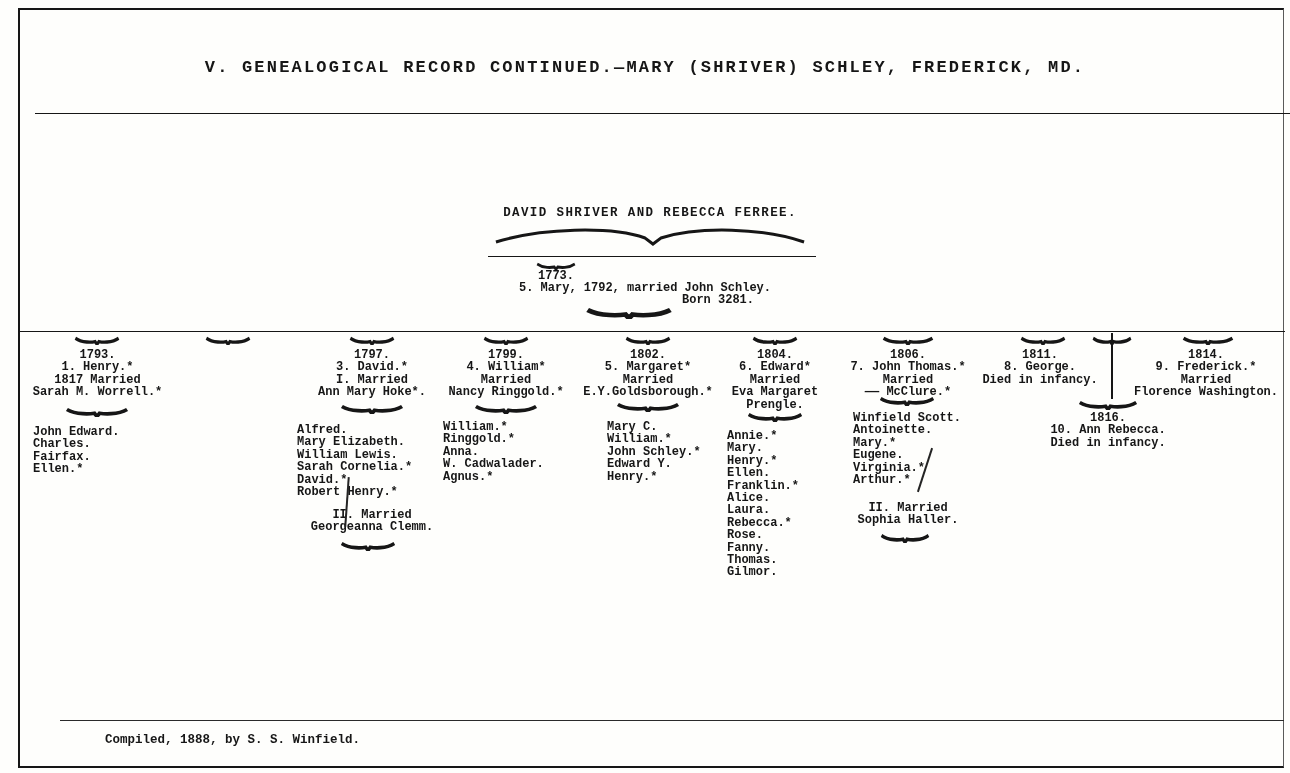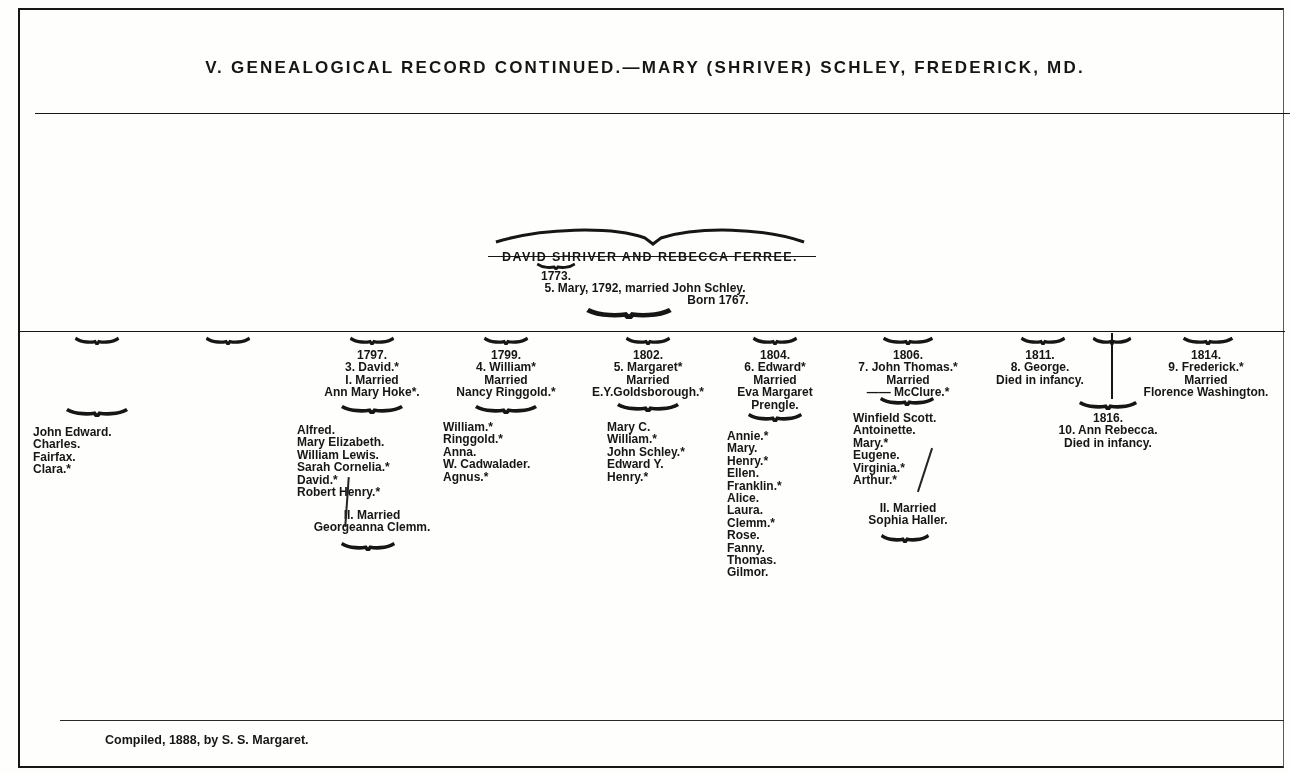--- a/index.html
+++ b/index.html
@@ -1,35 +1,35 @@
 <!DOCTYPE html>
 <html><head>
 <meta charset="utf-8">
 <style>
   html,body{margin:0;padding:0;background:#ffffff;}
   .page{
     position:relative;width:1290px;height:773px;background:#fefefc;
-    font-family:Liberation Sans, sans-serif;
+    font-family:Liberation Mono, monospace;
     font-weight:bold;color:#161616;overflow:hidden;
   }
   .frame{
     position:absolute;left:18px;top:8px;right:6px;bottom:5px;
     border:2px solid #161616;border-right:1px solid #5a5a5a;
   }
   .title{
     position:absolute;left:0;right:0;top:58px;text-align:center;
     font-size:17px;letter-spacing:2.2px;white-space:nowrap;
   }
   .rule{position:absolute;height:0;border-top:1.6px solid #161616;}
   .rule-thin{border-top:1.3px solid #2a2a2a;}
   .hdr{position:absolute;text-align:center;font-size:12px;line-height:12.4px;white-space:nowrap;}
   .kids{position:absolute;font-size:12px;line-height:12.4px;white-space:nowrap;}
   .parent-heading{
     position:absolute;left:485px;width:330px;top:206px;text-align:center;
-    font-size:12.5px;letter-spacing:1.4px;white-space:nowrap;margin-top:44px;
+    font-size:12.5px;letter-spacing:1.4px;white-space:nowrap;
   }
   .brace{position:absolute;}
   .vline{position:absolute;width:0;border-left:2px solid #161616;}
   .artifact{position:absolute;width:2px;background:#242424;}
   .footer-text{position:absolute;font-size:12.5px;white-space:nowrap;}
   .ln{white-space:nowrap;}
 </style>
 </head>
 <body>
 
@@ -51,21 +51,21 @@
   <div class="parent-heading">DAVID SHRIVER AND REBECCA FERREE.</div>
   <svg class="brace" style="left:492px;top:226px;width:316px;height:20px" viewBox="0 0 320 20" preserveAspectRatio="none">
       <use href="#swash"></use>
     </svg>
   <div class="rule" style="left:488px;top:256px;width:328px"></div>
   <svg class="brace" style="left:536px;top:262px;width:40px;height:8px" viewBox="0 0 100 16" preserveAspectRatio="none">
       <use href="#hbrace"></use>
     </svg>
   <div class="hdr" style="left:506px;top:270px;width:100px">1773.</div>
   <div class="hdr" style="left:445px;top:282px;width:400px">5. Mary, 1792, married John Schley.</div>
-  <div class="hdr" style="left:658px;top:294px;width:120px">Born 1767.</div>
+  <div class="hdr" style="left:658px;top:294px;width:120px">Born 3281.</div>
   <svg class="brace" style="left:585px;top:307px;width:88px;height:12px" viewBox="0 0 100 16" preserveAspectRatio="none">
       <use href="#hbrace"></use>
     </svg>
 
   <div class="rule" style="left:18px;top:331px;right:5px"></div>
 
   <svg class="brace" style="left:74px;top:336px;width:46px;height:9px" viewBox="0 0 100 16" preserveAspectRatio="none">
       <use href="#hbrace"></use>
     </svg>
   <svg class="brace" style="left:205px;top:336px;width:46px;height:9px" viewBox="0 0 100 16" preserveAspectRatio="none">
@@ -89,28 +89,34 @@
   <svg class="brace" style="left:1020px;top:336px;width:46px;height:9px" viewBox="0 0 100 16" preserveAspectRatio="none">
       <use href="#hbrace"></use>
     </svg>
   <svg class="brace" style="left:1092px;top:336px;width:40px;height:9px" viewBox="0 0 100 16" preserveAspectRatio="none">
       <use href="#hbrace"></use>
     </svg>
   <svg class="brace" style="left:1182px;top:336px;width:52px;height:9px" viewBox="0 0 100 16" preserveAspectRatio="none">
       <use href="#hbrace"></use>
     </svg>
 
+  <div class="hdr" style="left:5px;top:349px;width:185px">
+    <div>1793.</div>
+    <div>1. Henry.*</div>
+    <div>1817 Married</div>
+    <div>Sarah M. Worrell.*</div>
+  </div>
   <svg class="brace" style="left:65px;top:407px;width:64px;height:10px" viewBox="0 0 100 16" preserveAspectRatio="none">
       <use href="#hbrace"></use>
     </svg>
   <div class="kids" style="left:33px;top:426px">
       <div class="ln">John Edward.</div>
       <div class="ln">Charles.</div>
       <div class="ln">Fairfax.</div>
-      <div class="ln">Clara.*</div>
+      <div class="ln">Ellen.*</div>
     </div>
 
 
   <div class="hdr" style="left:292px;top:349px;width:160px">
     <div>1797.</div>
     <div>3. David.*</div>
     <div>I. Married</div>
     <div>Ann Mary Hoke*.</div>
   </div>
   <svg class="brace" style="left:340px;top:404px;width:64px;height:10px" viewBox="0 0 100 16" preserveAspectRatio="none">
@@ -177,21 +183,21 @@
       <use href="#hbrace"></use>
     </svg>
   <div class="kids" style="left:727px;top:430px">
       <div class="ln">Annie.*</div>
       <div class="ln">Mary.</div>
       <div class="ln">Henry.*</div>
       <div class="ln">Ellen.</div>
       <div class="ln">Franklin.*</div>
       <div class="ln">Alice.</div>
       <div class="ln">Laura.</div>
-      <div class="ln">Clemm.*</div>
+      <div class="ln">Rebecca.*</div>
       <div class="ln">Rose.</div>
       <div class="ln">Fanny.</div>
       <div class="ln">Thomas.</div>
       <div class="ln">Gilmor.</div>
     </div>
 
   <div class="hdr" style="left:836px;top:349px;width:144px">
     <div>1806.</div>
     <div>7. John Thomas.*</div>
     <div>Married</div>
@@ -236,16 +242,16 @@
   <div class="hdr" style="left:1028px;top:412px;width:160px">
     <div>1816.</div>
     <div>10. Ann Rebecca.</div>
     <div>Died in infancy.</div>
   </div>
 
   <div class="artifact" style="left:346px;top:477px;height:50px;transform:rotate(4deg)"></div>
   <div class="artifact" style="left:924px;top:447px;height:46px;transform:rotate(18deg)"></div>
 
   <div class="rule rule-thin" style="left:60px;top:720px;right:6px"></div>
-  <div class="footer-text" style="left:105px;top:733px">Compiled, 1888, by S. S. Margaret.</div>
+  <div class="footer-text" style="left:105px;top:733px">Compiled, 1888, by S. S. Winfield.</div>
   <div class="footer-text" style="left:598px;top:775px">*Deceased.</div>
 
 </div>
 
 </body></html>

